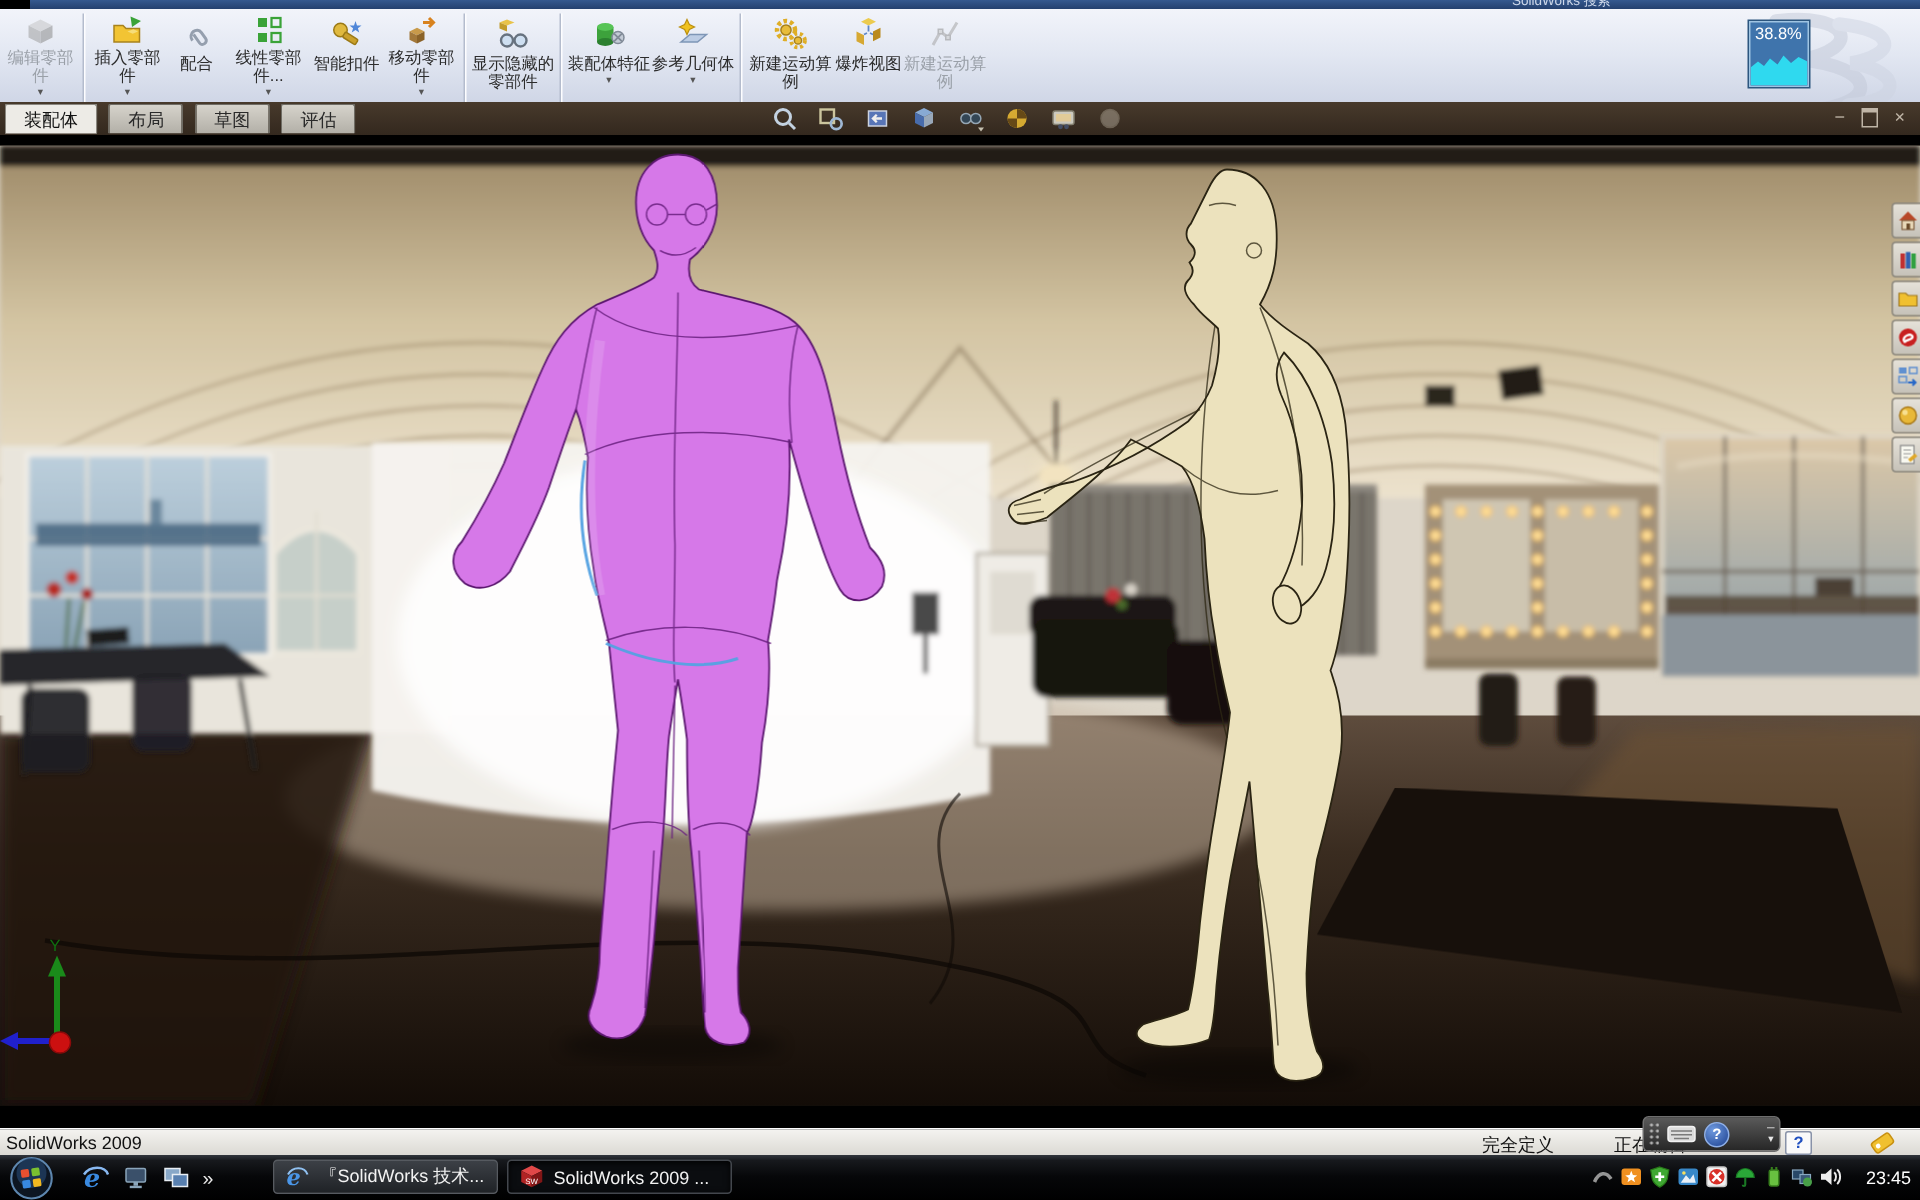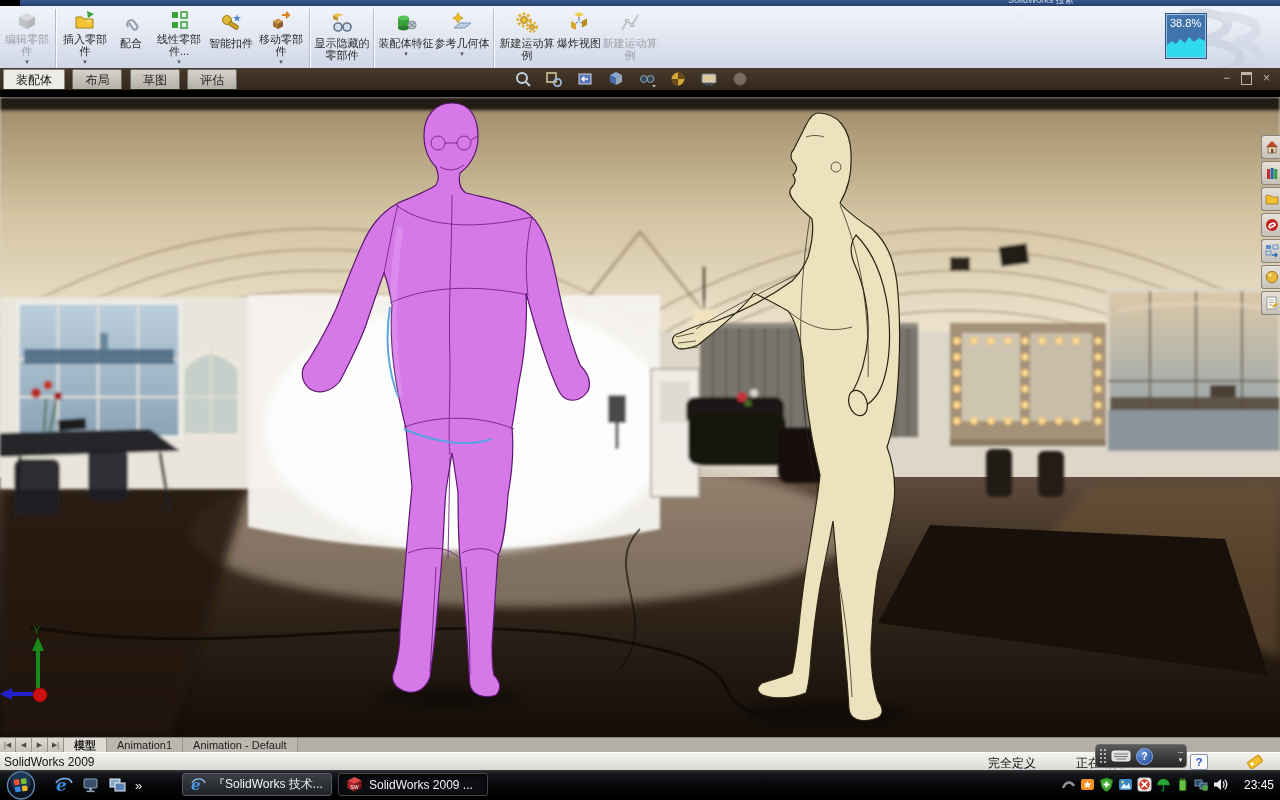--- a/index.html
+++ b/index.html
@@ -611,29 +611,20 @@
     </div>
     <div class="tptab">
       <svg width="14" height="16">
           <rect x="2" y="2" width="9" height="12" fill="#f8f8f0" stroke="#888" stroke-width=".8"></rect>
           <path d="M4,5 L9,5 M4,7.5 L9,7.5 M4,10 L7,10" stroke="#999" stroke-width=".8"></path>
           <rect x="7" y="9" width="6" height="2.4" transform="rotate(-40 10 10)" fill="#e0a828"></rect>
         </svg>
     </div>
   </div>
 
-  <div class="doctabs">
-    <span class="dnav">|◀</span>
-    <span class="dnav">◀</span>
-    <span class="dnav">▶</span>
-    <span class="dnav">▶|</span>
-    <span class="dtab active">模型</span>
-    <span class="dtab">Animation1</span>
-    <span class="dtab">Animation - Default</span>
-  </div>
 
   <div class="statusbar">
     <span class="sb-app">SolidWorks 2009</span>
     <span class="sb-def">完全定义</span>
     <span class="sb-edit">正在编辑</span>
     <span class="sb-help">?</span>
     <svg class="sb-tag" width="18" height="16">
       <g transform="rotate(-35 9 8)">
           <rect x="2" y="4" width="14" height="8" rx="2" fill="#f0c030" stroke="#c89010"></rect>
           <circle cx="5.5" cy="8" r="1.6" fill="#fff"></circle>

